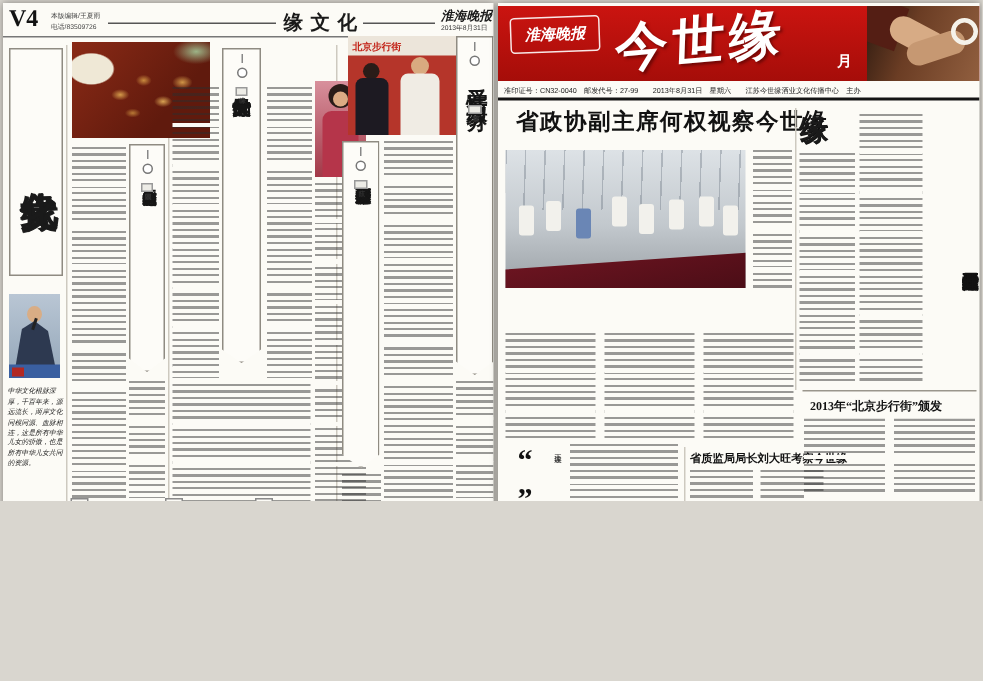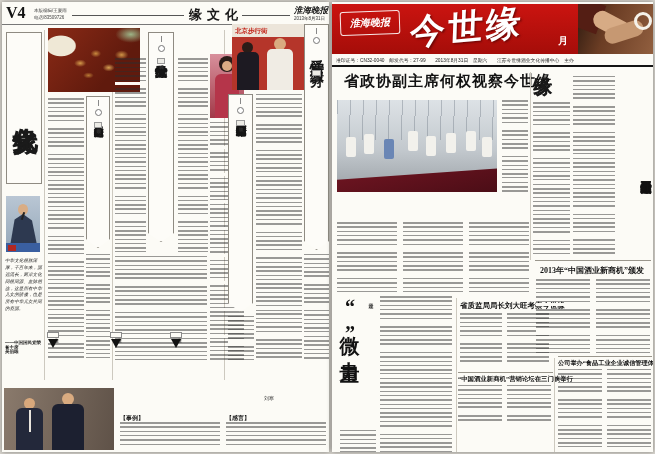--- a/index.html
+++ b/index.html
@@ -1,16 +1,16 @@
 <!DOCTYPE html>
 <html><head>
 <meta charset="utf-8">
 <style>
   html,body{margin:0;padding:0;background:#d9d6cf;}
-  .stage{position:relative;width:655px;height:454px;background:#d9d6cf;overflow:hidden;
+  .stage{position:relative;width:655px;height:334px;background:#d9d6cf;overflow:hidden;
          font-family:"Liberation Sans","DejaVu Sans",sans-serif;color:#1a1a1a;}
   .pg{position:absolute;background:#fcfbf6;box-shadow:0 0 5px rgba(0,0,0,.4);overflow:hidden;}
   .abs{position:absolute;}
   .serif{font-family:"Liberation Serif","DejaVu Serif",serif;}
   .hl{font-family:"Liberation Serif","DejaVu Serif",serif;font-weight:700;color:#121212;white-space:nowrap;}
   .vtext{writing-mode:vertical-rl;text-orientation:upright;}
   .greek{position:absolute;background-image:
       repeating-linear-gradient(180deg, rgba(252,251,246,0) 0 24px, #fcfbf6 24px 27px),
       repeating-linear-gradient(180deg, rgba(45,45,45,.48) 0 1.5px, rgba(0,0,0,0) 1.5px 4.3px);}
   .rule-h{position:absolute;background:#9a968c;height:1px;}
@@ -211,21 +211,21 @@
     <div class="greek" style="left:128px;top:311px;width:42px;height:56px;"></div>
     <div class="greek" style="left:175px;top:311px;width:42px;height:56px;"></div>
 
     <div class="rule-h" style="left:126px;top:370px;width:95px;"></div>
     <div class="abs hl" style="left:126px;top:373px;font-size:6.4px;">“中国酒业新商机”营销论坛在三门峡举行</div>
     <div class="greek" style="left:126px;top:383px;width:44px;height:39px;"></div>
     <div class="greek" style="left:175px;top:383px;width:44px;height:39px;"></div>
 
 
     <div class="rule-h" style="left:203px;top:258px;width:116px;"></div>
-    <div class="abs hl" style="left:208px;top:263px;font-size:8px;">2013年“中国酒业新商机”颁发</div>
+    <div class="abs hl" style="left:208px;top:263px;font-size:8px;">2013年“北京步行街”颁发</div>
     <div class="greek" style="left:204px;top:277px;width:54px;height:74px;"></div>
     <div class="greek" style="left:264px;top:277px;width:54px;height:74px;"></div>
 
     <div class="rule-v" style="left:222px;top:356px;height:94px;"></div>
     <div class="rule-h" style="left:226px;top:354px;width:94px;"></div>
     <div class="abs hl" style="left:226px;top:357px;font-size:6.2px;">公司举办“食品工业企业诚信管理体系”培训</div>
     <div class="greek" style="left:226px;top:367px;width:44px;height:82px;"></div>
     <div class="greek" style="left:275px;top:367px;width:44px;height:82px;"></div>
   </div>
 </div>

